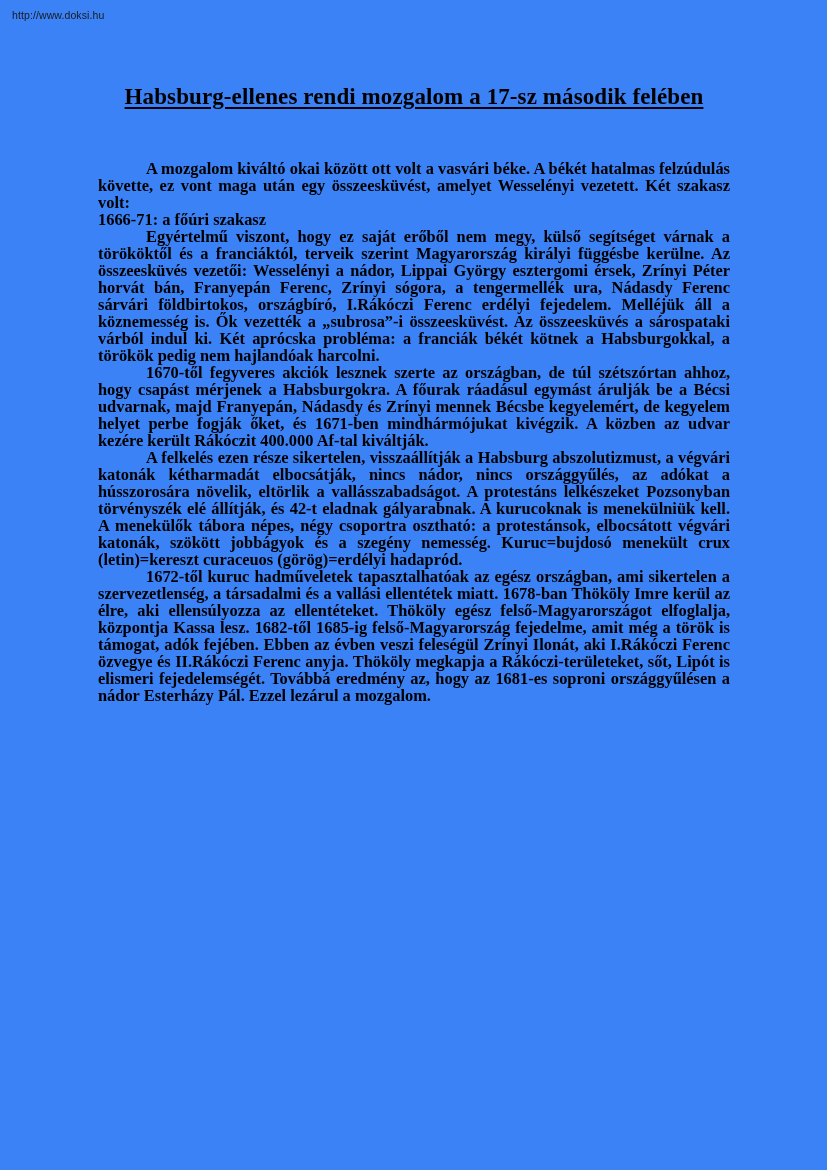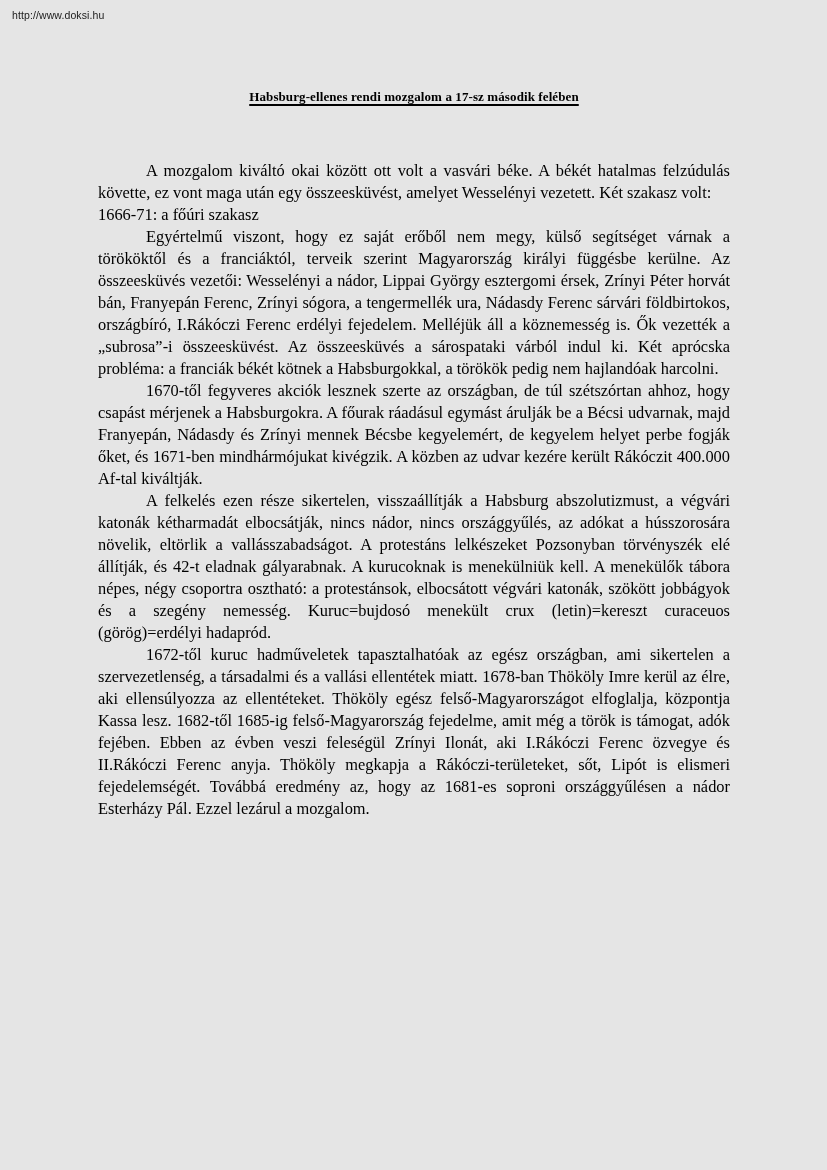--- a/index.html
+++ b/index.html
@@ -13,21 +13,21 @@
     height: 1170px;
     position: relative;
     font-family: "Liberation Serif", "DejaVu Serif", serif;
     color: #000000;
     overflow: hidden;
   }
 
   .page {
     position: absolute;
     inset: 0;
-    background: #e5e5e5;
+    background: #3b82f6;
   }
 
   
   .site-url {
     position: absolute;
     left: 12px;
     top: 9px;
     font-family: "Liberation Sans", "DejaVu Sans", sans-serif;
     font-size: 10.5px;
     line-height: 12px;
@@ -41,42 +41,43 @@
     position: absolute;
     left: 98px;
     top: 84px;
     width: 632px;
   }
 
   .doc-title {
     margin: 0 0 0 0;
     padding: 0;
     text-align: center;
-    font-size: 13px;
+    font-size: 23px;
     line-height: 26px;
     font-weight: bold;
     letter-spacing: 0.1px;
     text-decoration: underline;
     text-decoration-thickness: 2px;
     text-underline-offset: 3px;
     white-space: nowrap;
   }
 
   .body-text {
     margin-top: 50px;
   }
 
   p.para {
     margin: 0;
     padding: 0;
     font-size: 16.4px;
-    line-height: 22px;
+    line-height: 17px;
     text-align: justify;
     text-indent: 48px;
     hyphens: none;
+    font-weight: bold;
   }
 
   p.para.noindent {
     text-indent: 0;
     text-align: left;
   }
 
   .line-plain {
     font-size: 16.4px;
     line-height: 19.6px;

